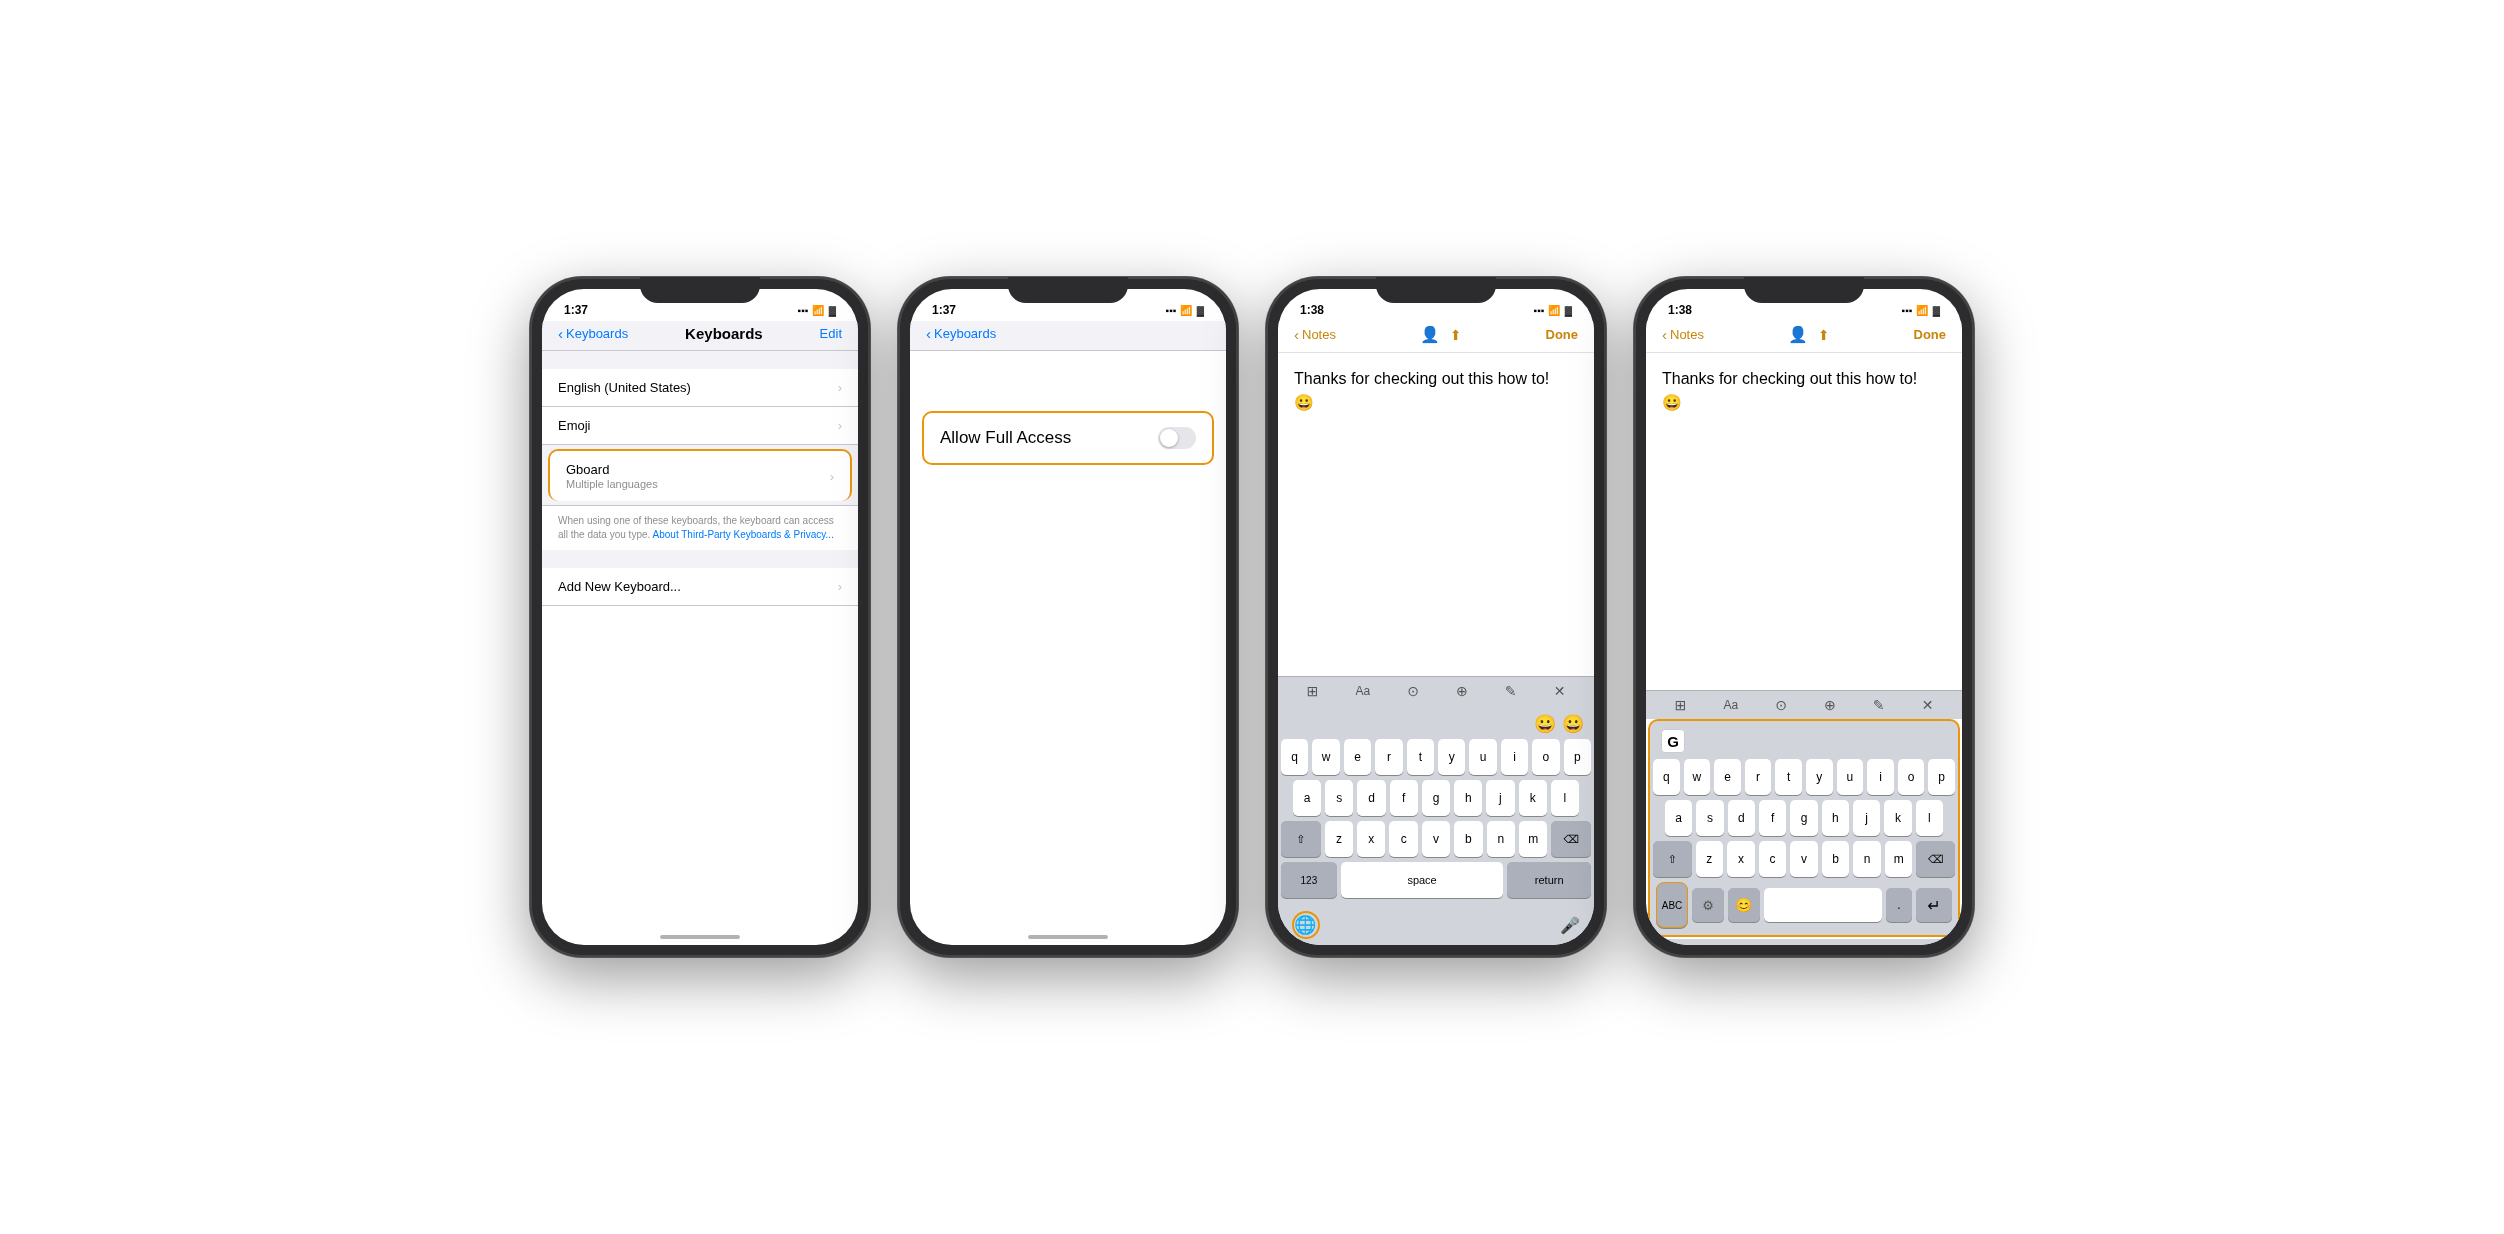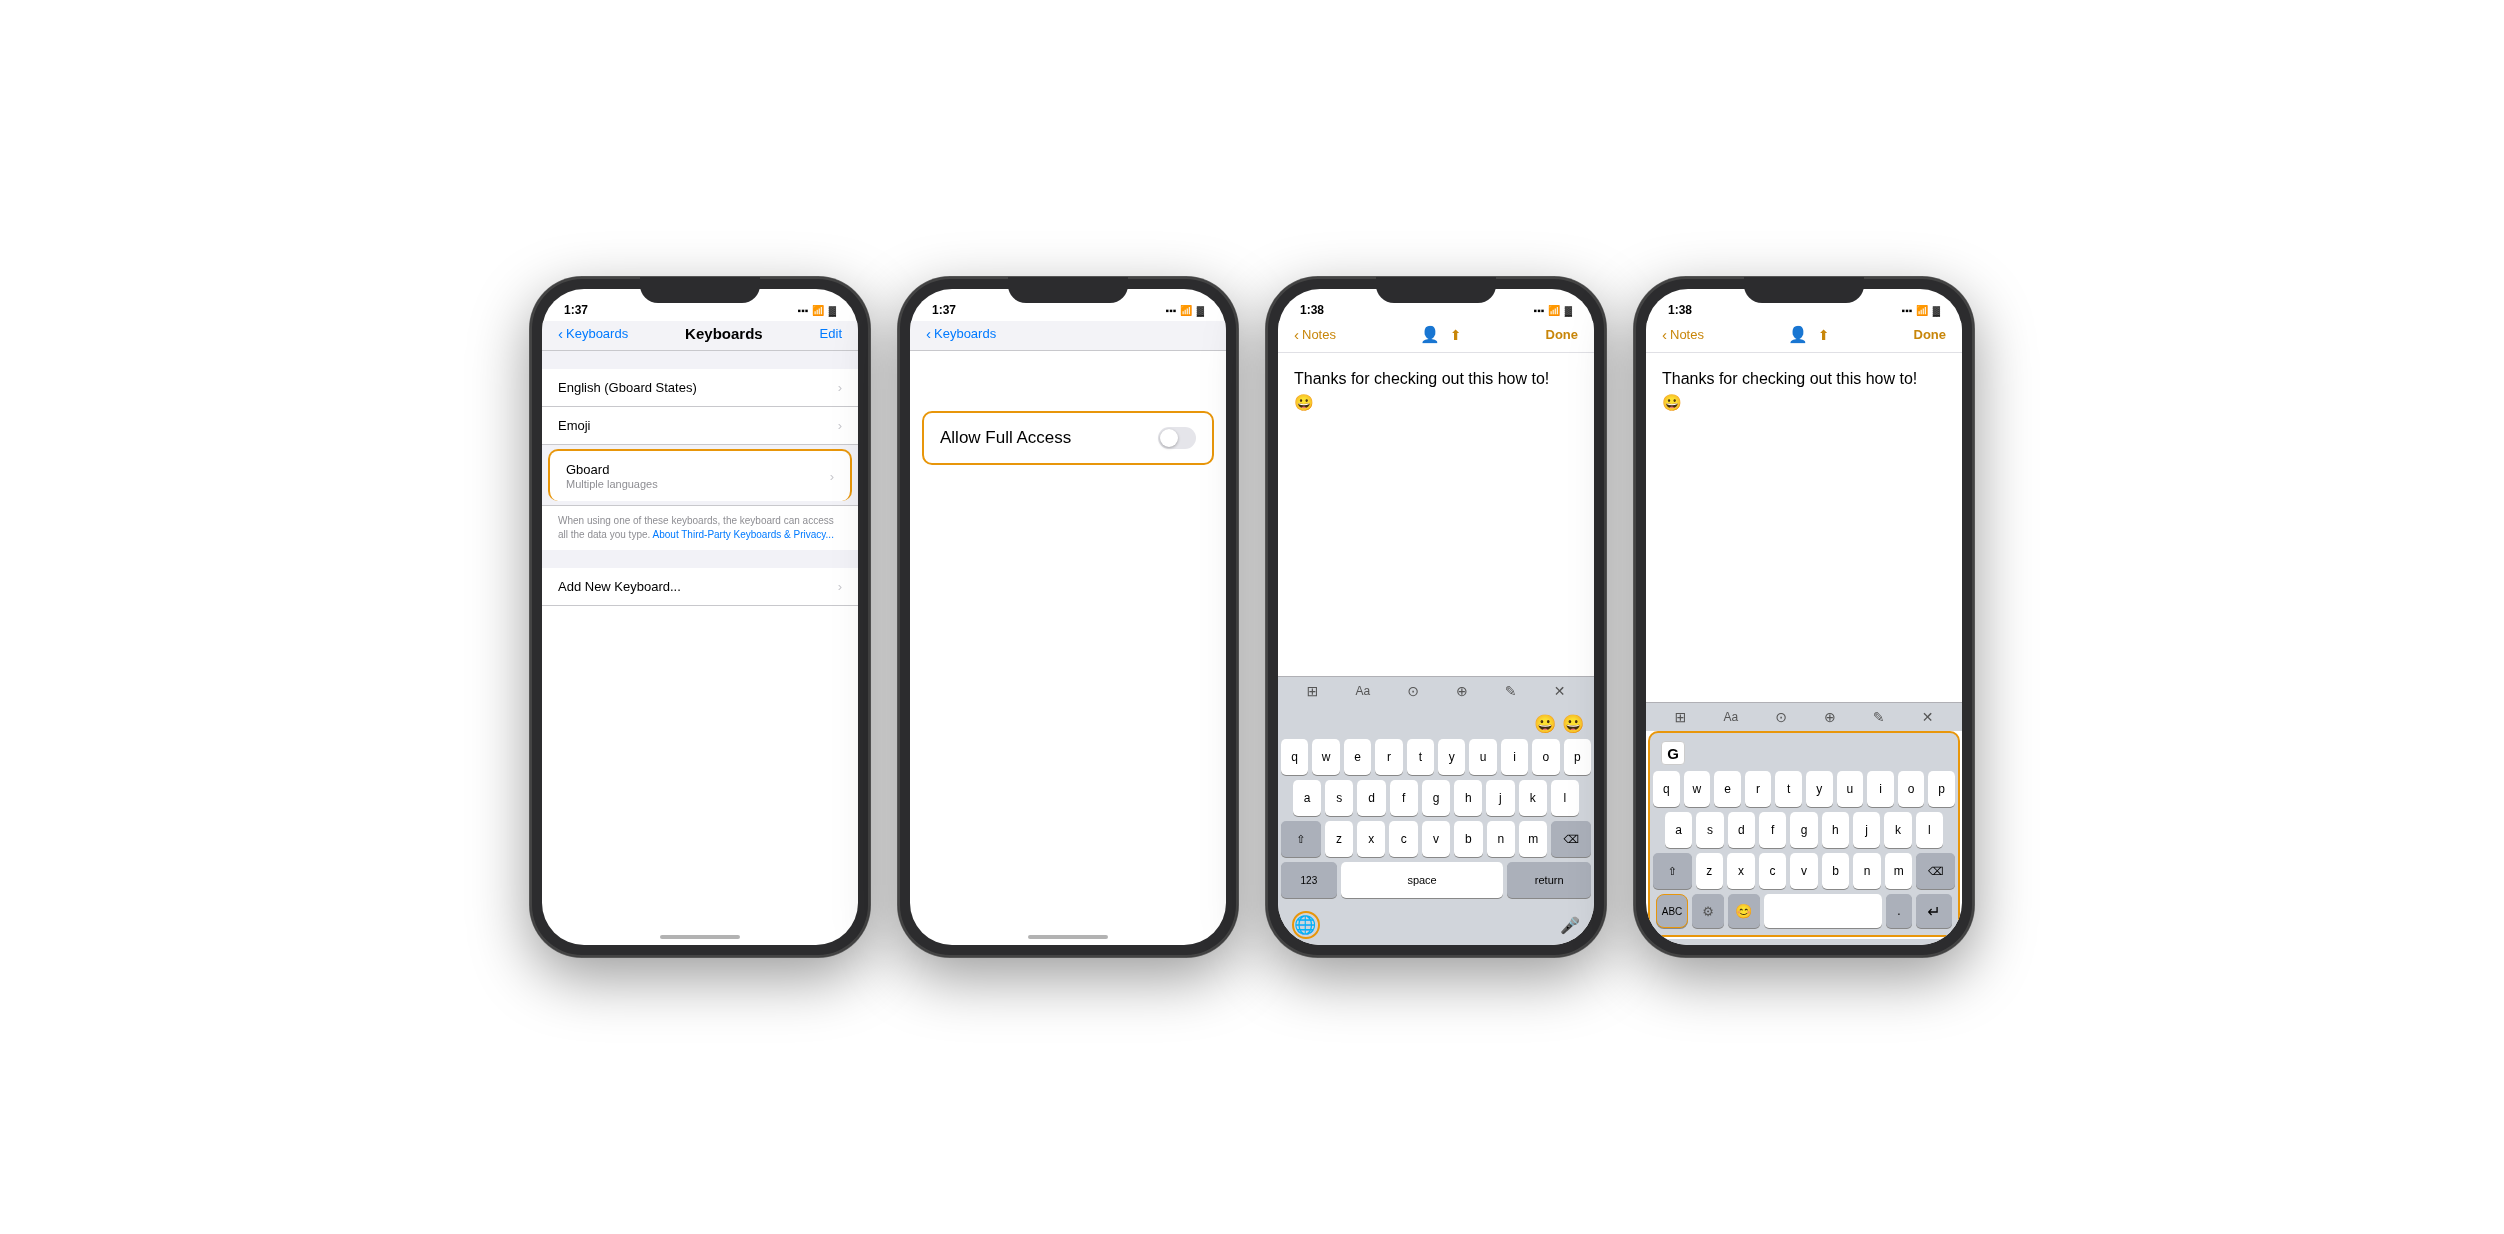--- a/index.html
+++ b/index.html
@@ -287,21 +287,21 @@
       margin-bottom: 3px;
     }
     .key-abc {
       background: #abb0ba;
       border-radius: 5px;
       font-size: 10px;
       color: #000;
       display: flex;
       align-items: center;
       justify-content: center;
-      height: 34px;
+      height: 46px;
       min-width: 32px;
       box-shadow: 0 1px 0 #888;
       border: 1.5px solid #e8960a;
       border-radius: 8px;
     }
     .key-gear {
       background: #abb0ba;
       border-radius: 5px;
       font-size: 13px;
       color: #555;
@@ -377,21 +377,21 @@
           <span>Keyboards</span>
         </span>
         <span class="nav-title">Keyboards</span>
         <span class="nav-action">Edit</span>
       </div>
 
       <div class="content">
         <div class="list-gap"></div>
         <div class="list-section">
           <div class="list-item">
-            <span class="list-item-text">English (Gboard States)</span>
+            <span class="list-item-text">English (United States)</span>
             <span class="list-item-chevron">›</span>
           </div>
           <div class="list-item">
             <span class="list-item-text">Emoji</span>
             <span class="list-item-chevron">›</span>
           </div>
 
           <div style="padding: 4px 0; background: #f2f2f7; border-bottom: 0.5px solid #c8c8cc;">
             <div class="list-item highlighted-item" style="border-bottom:none;">
               <div>

